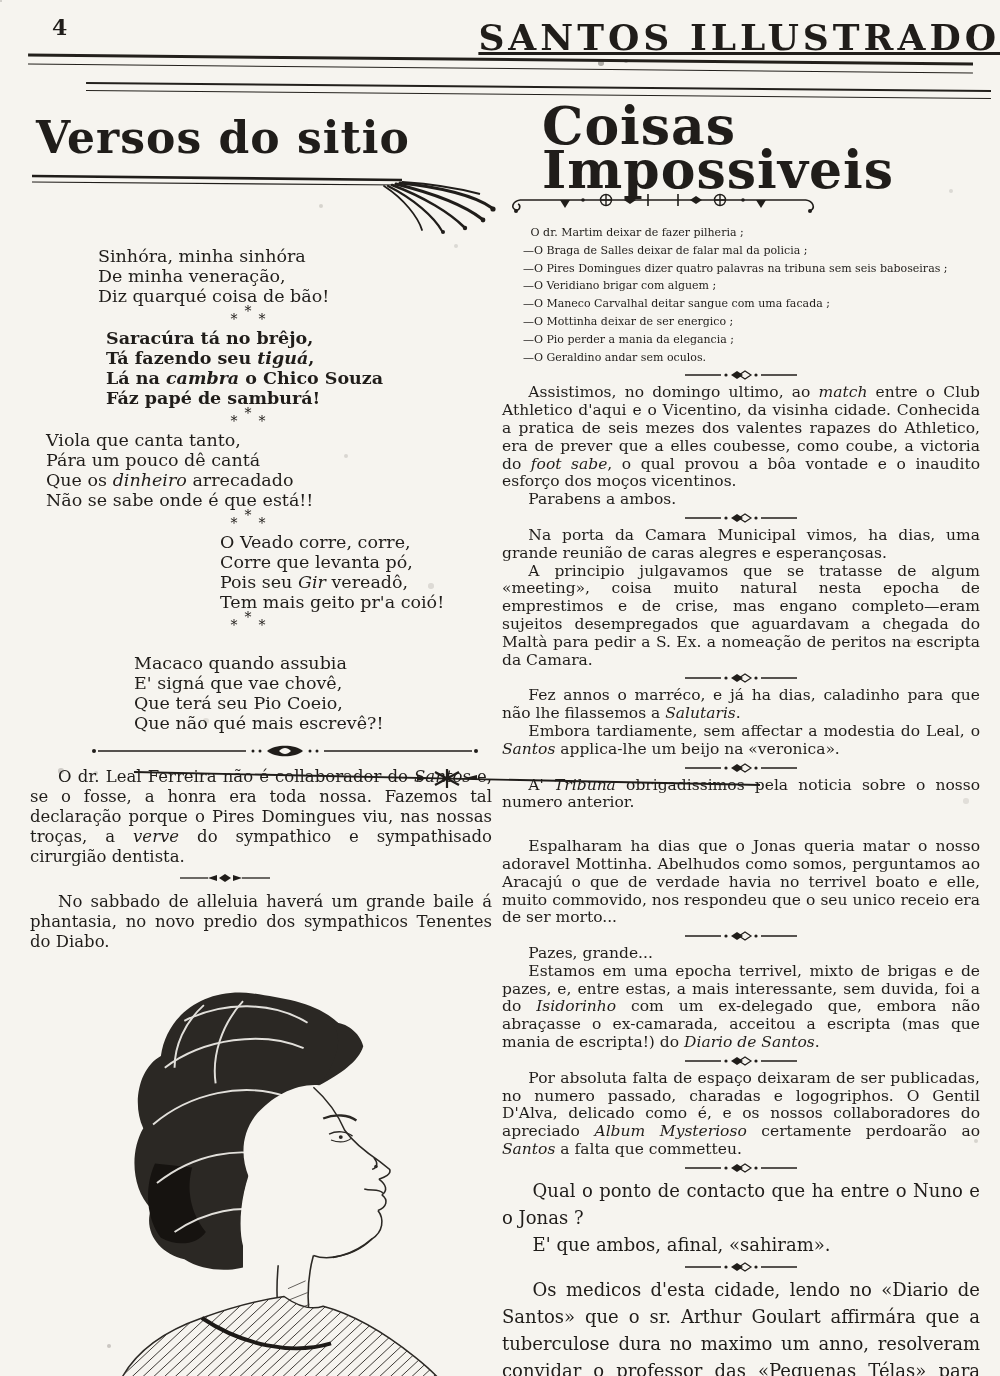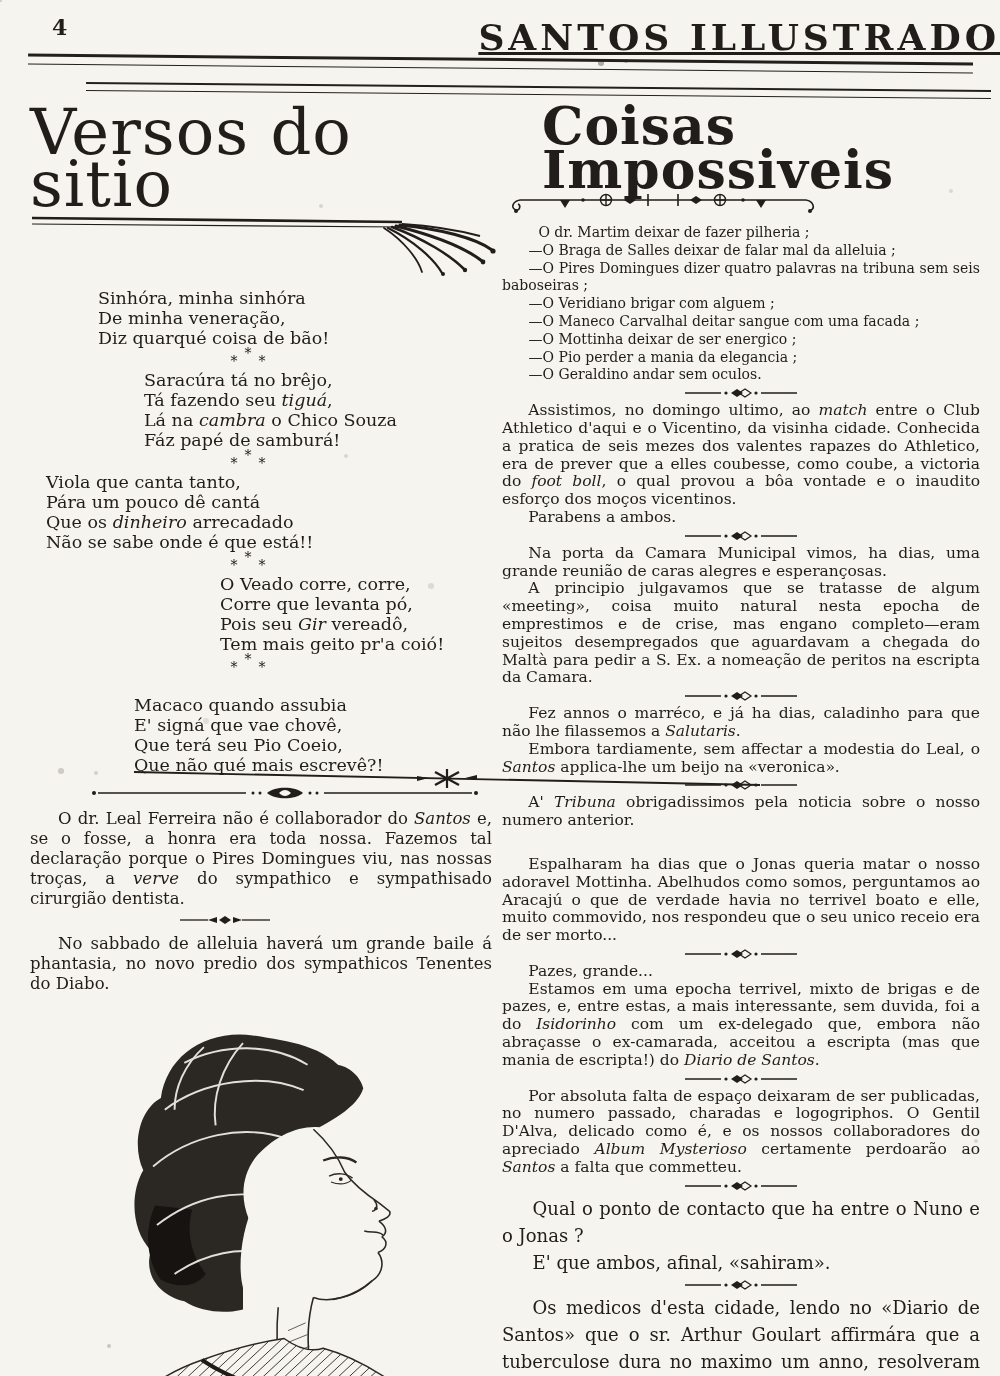--- a/index.html
+++ b/index.html
@@ -12,37 +12,37 @@
   .page-number{position:absolute;top:14px;left:52px;font-size:22px;font-weight:bold;}
   .masthead{position:absolute;top:16px;left:0;width:100%;text-align:right;margin:0;
     font-size:36px;font-weight:600;letter-spacing:4px;text-decoration:underline;}
   .rule-a{position:absolute;top:58px;left:28px;width:945px;height:7px;
     border-top:3px solid #23201c;border-bottom:1px solid #23201c;transform:rotate(0.55deg);}
   .rule-b{position:absolute;top:86px;left:86px;width:905px;height:6px;
     border-top:2px solid #23201c;border-bottom:1px solid #23201c;transform:rotate(0.5deg);}
   
   .col-left{position:absolute;left:30px;top:106px;width:462px;}
   .col-right{position:absolute;left:502px;top:104px;width:478px;}
-  .headline-left{margin:0;font-size:64px;line-height:52px;font-weight:normal;letter-spacing:1px;}
+  .headline-left{margin:6px;font-size:44px;line-height:52px;font-weight:bold;letter-spacing:1px;}
   .headline-right{margin:0 0 0 40px;font-size:52px;line-height:44px;font-weight:bold;letter-spacing:1px;}
   .versos-rule{display:block;margin-top:2px;}
   .coisas-orn{display:block;margin:0 0 4px 6px;}
   
   .poem{margin-top:10px;font-size:17.5px;line-height:20px;}
   .pline{white-space:nowrap;}
   .star-sep{width:440px;text-align:center;font-size:14px;line-height:8px;
     letter-spacing:4px;margin:1px 0 5px;height:16px;}
   
   .col-left p.para{margin:8px 0 0;font-size:16.5px;line-height:20px;
     text-align:justify;text-indent:1.7em;}
   .poem-divider{display:block;margin:10px 0 0 60px;}
   .tiny-orn{display:block;margin:5px 0 0 150px;}
   .section p{margin:0;font-size:15.5px;line-height:17.8px;text-align:justify;text-indent:1.7em;}
   .section.large p{font-size:18px;line-height:27px;}
-  .item{margin:0;font-size:14px;line-height:17.8px;text-align:justify;text-indent:1.9em;}
+  .item{margin:0;font-size:11px;line-height:17.8px;text-align:justify;text-indent:1.9em;}
   .item:first-child{text-indent:2.6em;}
   .orn-small{display:block;margin:3px auto;}
   .rule-gap{height:26px;}
   
   .portrait-fig{margin:14px 0 0;}
   .portrait-svg{display:block;margin-left:62px;}
   
   .mid-rule{position:absolute;left:132px;top:766px;}
   
   .specks{position:absolute;top:0;left:0;width:2px;height:2px;border-radius:50%;
@@ -90,21 +90,21 @@
     <div class="poem">
         <div class="stanza" style="margin-left: 68px;">
           <div class="pline">Sinhóra, minha sinhóra</div>
           <div class="pline">De minha veneração,</div>
           <div class="pline">Diz quarqué coisa de bão!</div>
         </div>
         <div class="star-sep">
           <div>*</div>
           <div>*&nbsp;&nbsp;*</div>
         </div>
-        <div class="stanza" style="margin-left: 114px;">
+        <div class="stanza" style="margin-left: 76px; font-weight: bold;">
           <div class="pline">Saracúra tá no brêjo,</div>
           <div class="pline">Tá fazendo seu <i>tiguá</i>,</div>
           <div class="pline">Lá na <i>cambra</i> o Chico Souza</div>
           <div class="pline">Fáz papé de samburá!</div>
         </div>
         <div class="star-sep">
           <div>*</div>
           <div>*&nbsp;&nbsp;*</div>
         </div>
         <div class="stanza" style="margin-left: 16px;">
@@ -290,41 +290,41 @@
       <line x1="206" y1="8" x2="218" y2="8" stroke="#201d1a" stroke-width="1.4"></line>
       <line x1="212" y1="2" x2="212" y2="14" stroke="#201d1a" stroke-width="1.4"></line>
       <path d="M116,8 l6,-4 6,4 -6,4 Z" fill="#201d1a"></path>
       <path d="M182,8 l6,-4 6,4 -6,4 Z" fill="#201d1a"></path>
       <line x1="140" y1="2" x2="140" y2="14" stroke="#201d1a" stroke-width="1.6"></line>
       <line x1="170" y1="2" x2="170" y2="14" stroke="#201d1a" stroke-width="1.6"></line>
     </svg>
 
     <div>
         <p class="item">O dr. Martim deixar de fazer pilheria ;</p>
-        <p class="item">—O Braga de Salles deixar de falar mal  da alleluia ;</p>
+        <p class="item">—O Braga de Salles deixar de falar mal  da policia ;</p>
         <p class="item">—O Pires Domingues dizer quatro palavras na tribuna sem seis baboseiras ;</p>
         <p class="item">—O Veridiano brigar com alguem ;</p>
         <p class="item">—O Maneco Carvalhal deitar sangue com uma facada ;</p>
         <p class="item">—O Mottinha deixar de ser energico ;</p>
         <p class="item">—O Pio perder a mania da elegancia ;</p>
         <p class="item">—O Geraldino andar sem oculos.</p>
       </div>
 
     <svg class="orn-small" width="120" height="12" viewBox="0 0 120 12">
       <line x1="4" y1="6" x2="40" y2="6" stroke="#201d1a" stroke-width="1.4"></line>
       <line x1="80" y1="6" x2="116" y2="6" stroke="#201d1a" stroke-width="1.4"></line>
       <circle cx="45" cy="6" r="1.6" fill="#201d1a"></circle>
       <circle cx="75" cy="6" r="1.6" fill="#201d1a"></circle>
       <path d="M50,6 L56,2 L62,6 L56,10 Z" fill="#201d1a"></path>
       <path d="M58,6 L64,2 L70,6 L64,10 Z" fill="none" stroke="#201d1a" stroke-width="1.2"></path>
     </svg>
 
     <div>
         <div class="section">
-          <p>Assistimos, no domingo ultimo, ao <i>match</i> entre o Club Athletico d'aqui e o Vicentino, da visinha cidade. Conhecida a pratica de seis mezes dos valentes rapazes do Athletico, era de prever que a elles coubesse, como coube, a victoria do <i>foot boll</i>, o qual provou a bôa vontade e o inaudito esforço dos moços vicentinos.</p>
+          <p>Assistimos, no domingo ultimo, ao <i>match</i> entre o Club Athletico d'aqui e o Vicentino, da visinha cidade. Conhecida a pratica de seis mezes dos valentes rapazes do Athletico, era de prever que a elles coubesse, como coube, a victoria do <i>foot sabe</i>, o qual provou a bôa vontade e o inaudito esforço dos moços vicentinos.</p>
           <p>Parabens a ambos.</p>
         </div>
   <svg class="orn-small" width="120" height="12" viewBox="0 0 120 12">
     <line x1="4" y1="6" x2="40" y2="6" stroke="#201d1a" stroke-width="1.4"></line>
     <line x1="80" y1="6" x2="116" y2="6" stroke="#201d1a" stroke-width="1.4"></line>
     <circle cx="45" cy="6" r="1.6" fill="#201d1a"></circle>
     <circle cx="75" cy="6" r="1.6" fill="#201d1a"></circle>
     <path d="M50,6 L56,2 L62,6 L56,10 Z" fill="#201d1a"></path>
     <path d="M58,6 L64,2 L70,6 L64,10 Z" fill="none" stroke="#201d1a" stroke-width="1.2"></path>
   </svg>

